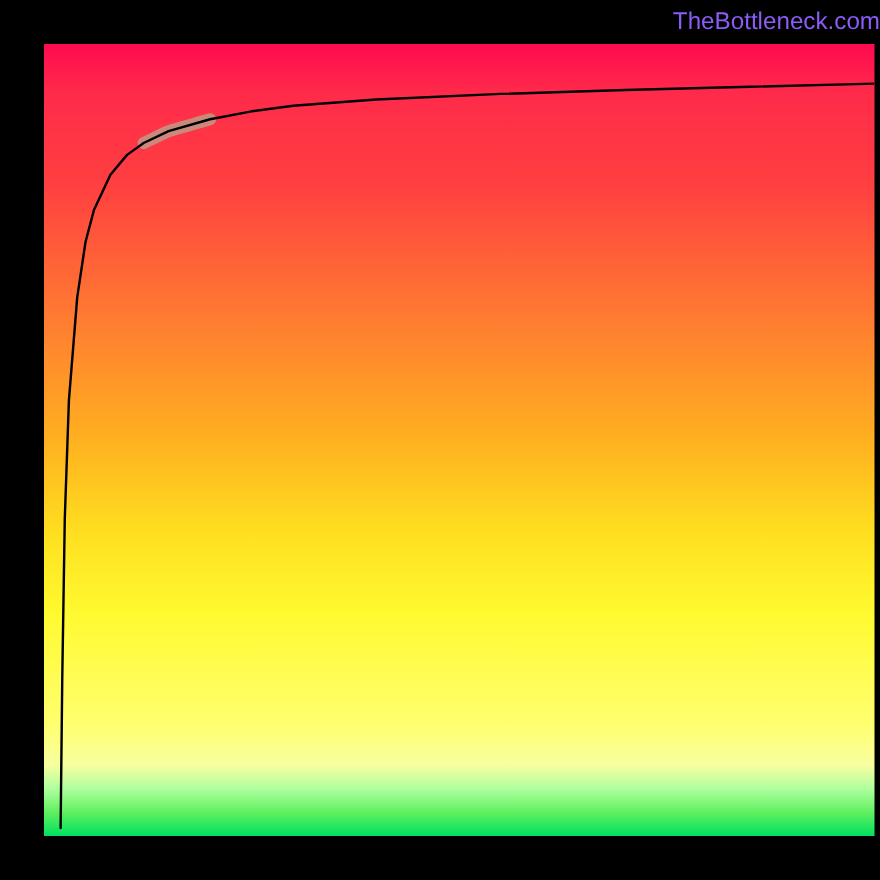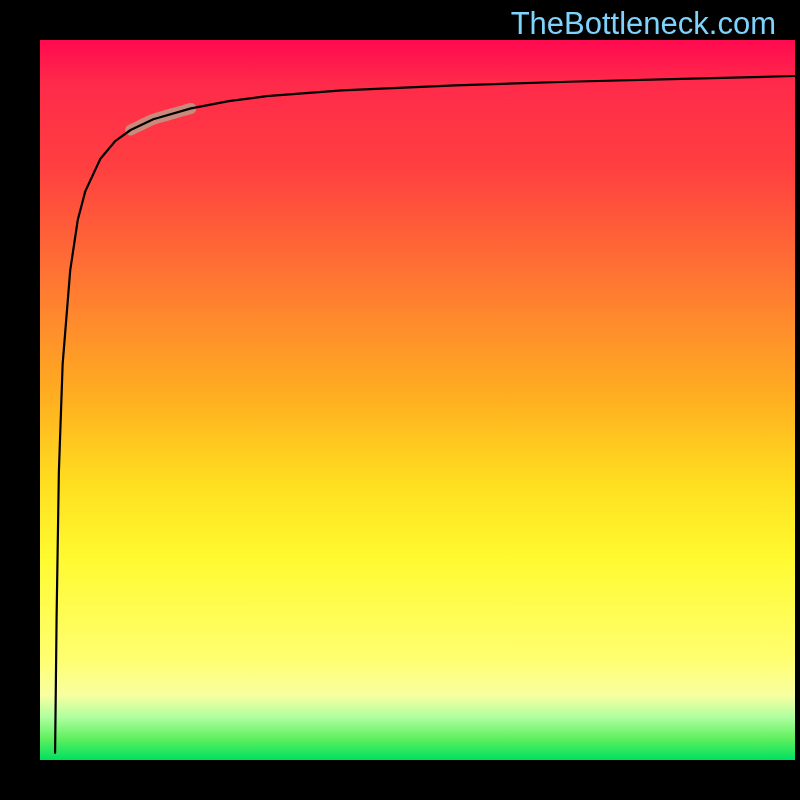--- a/index.html
+++ b/index.html
@@ -36,23 +36,23 @@
       #f8ffa0 91%,
       #b0ffa0 94%,
       #60f060 97%,
       #00e060 100%
     );
     overflow: hidden;
   }
   .watermark {
     position: absolute;
     top: 6px;
-    right: 24px;
-    font-size: 31px;
-    color: #7dd3fc;
+    right: 0;
+    font-size: 22px;
+    color: #8b5cf6;
     letter-spacing: 0px;
     font-weight: 400;
   }
   svg.curve {
     position: absolute;
     left: 0;
     top: 0;
     width: 755px;
     height: 720px;
   }

